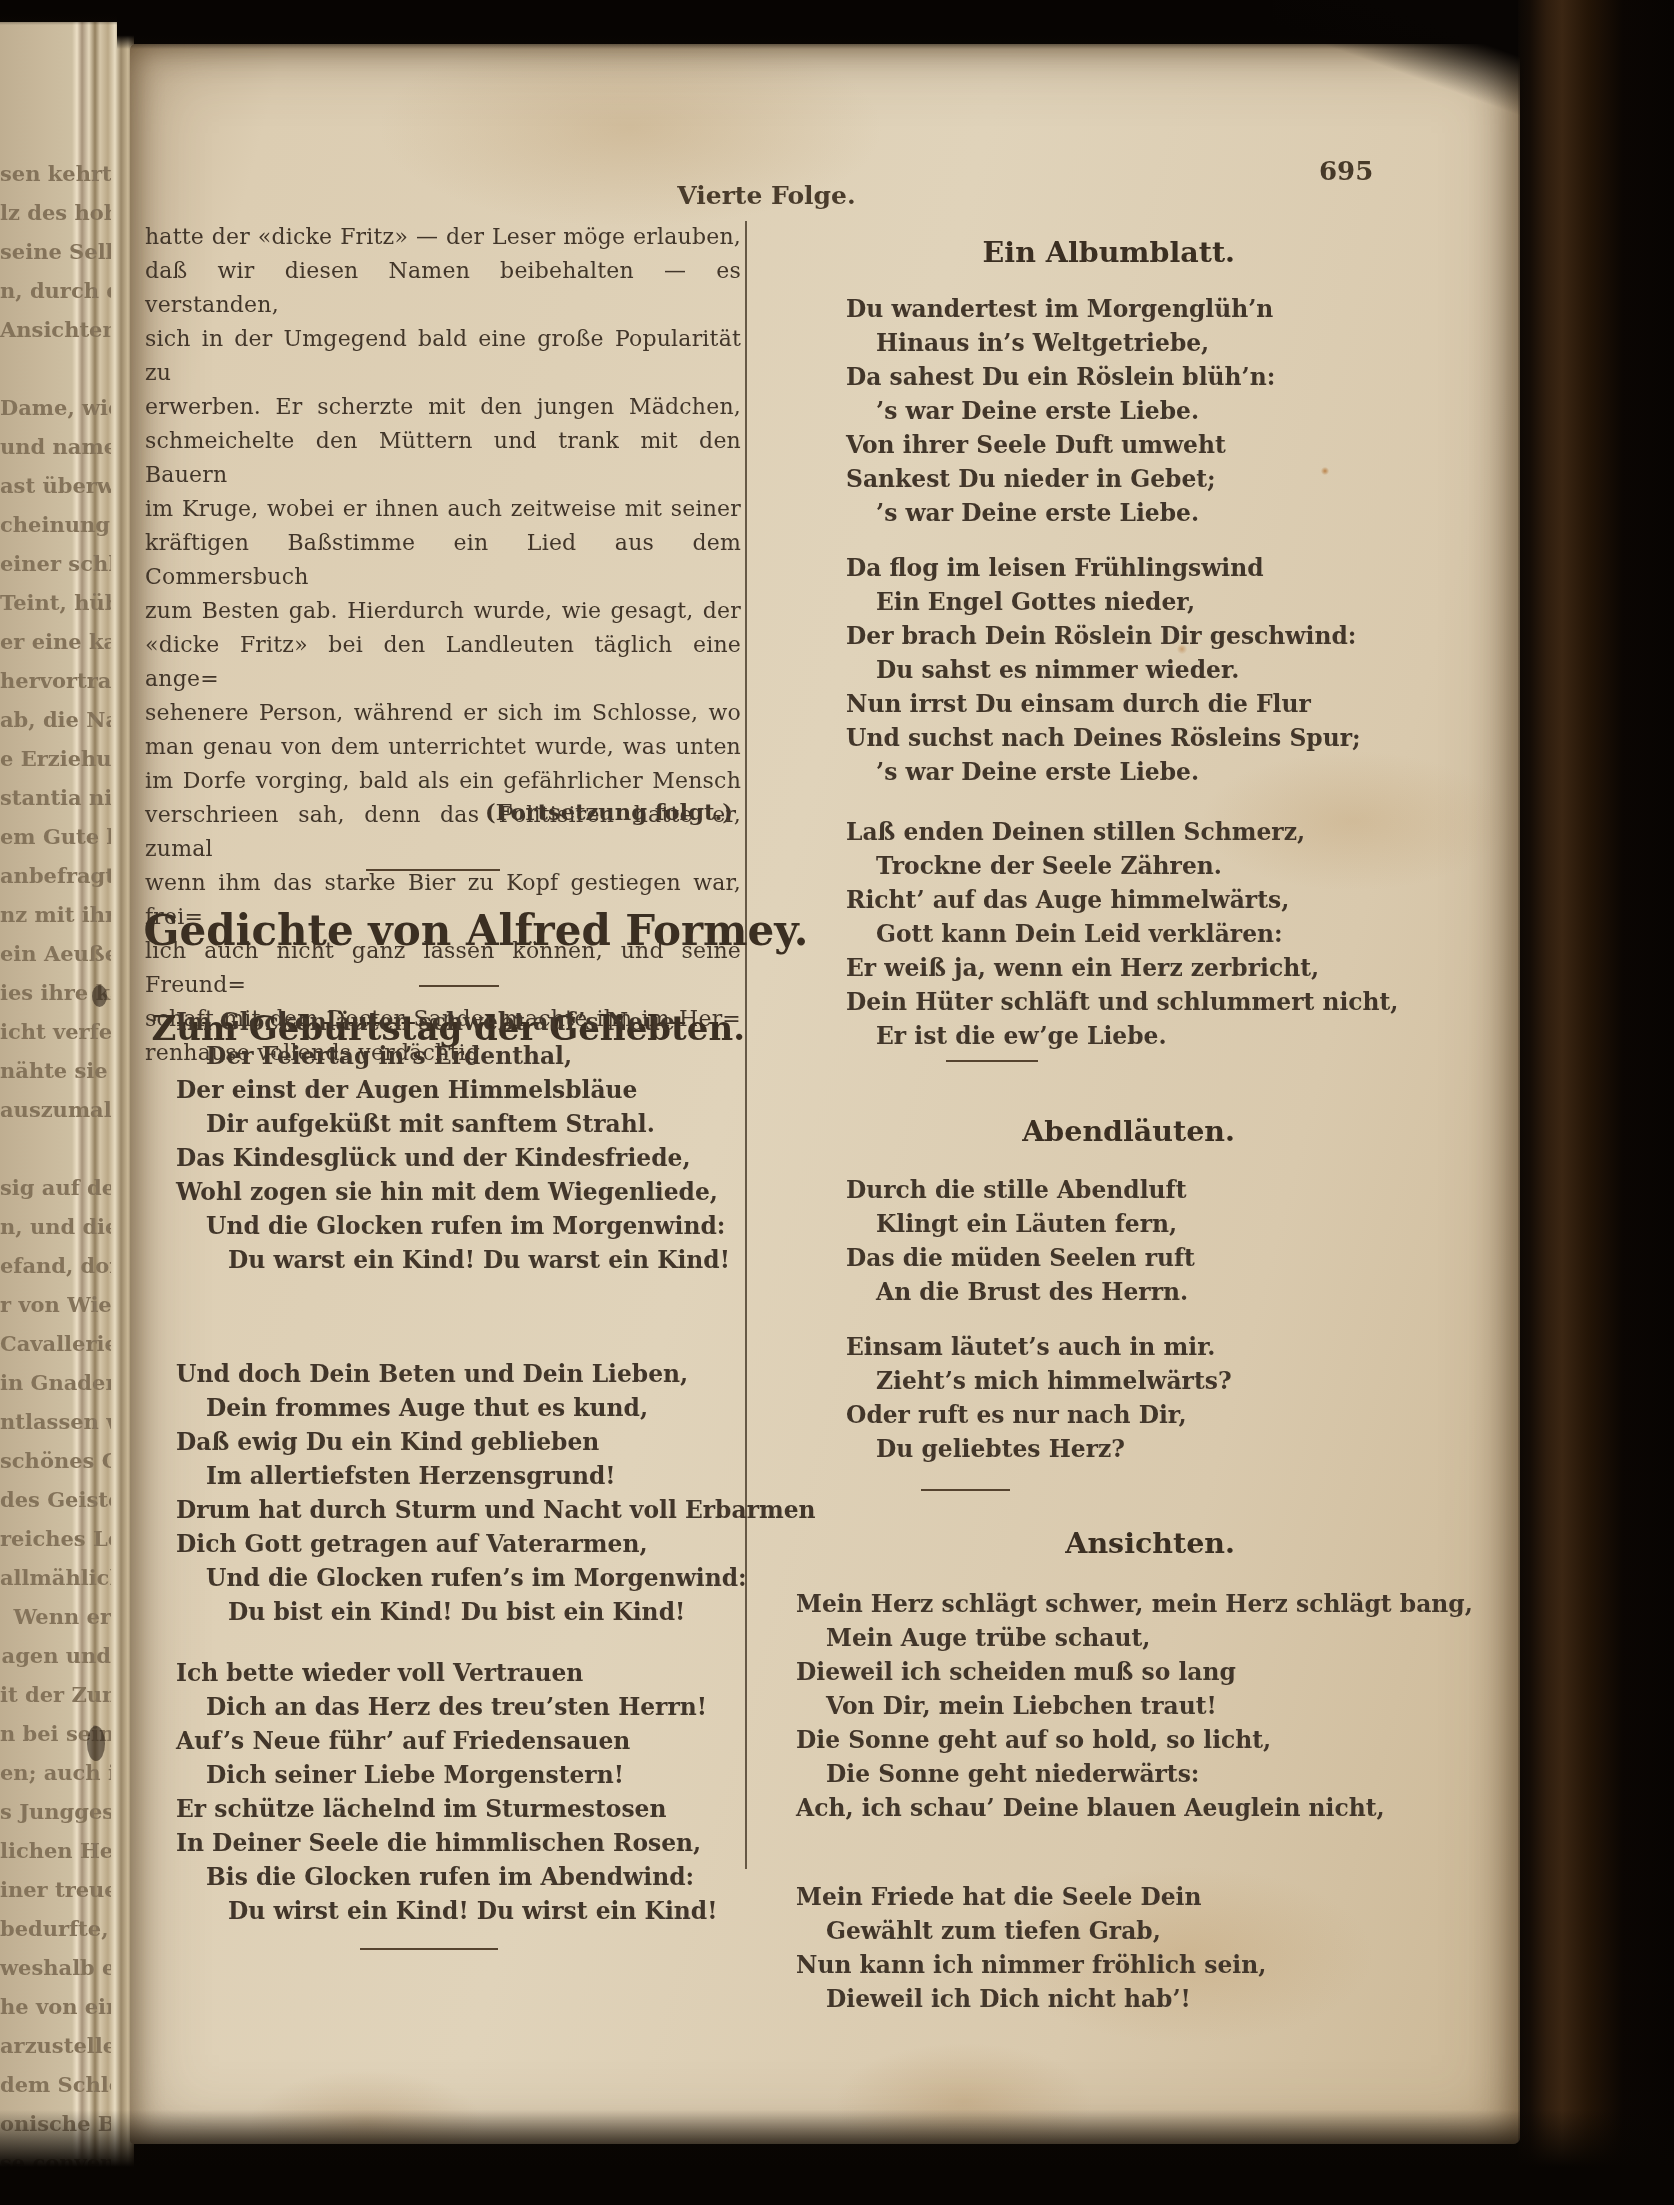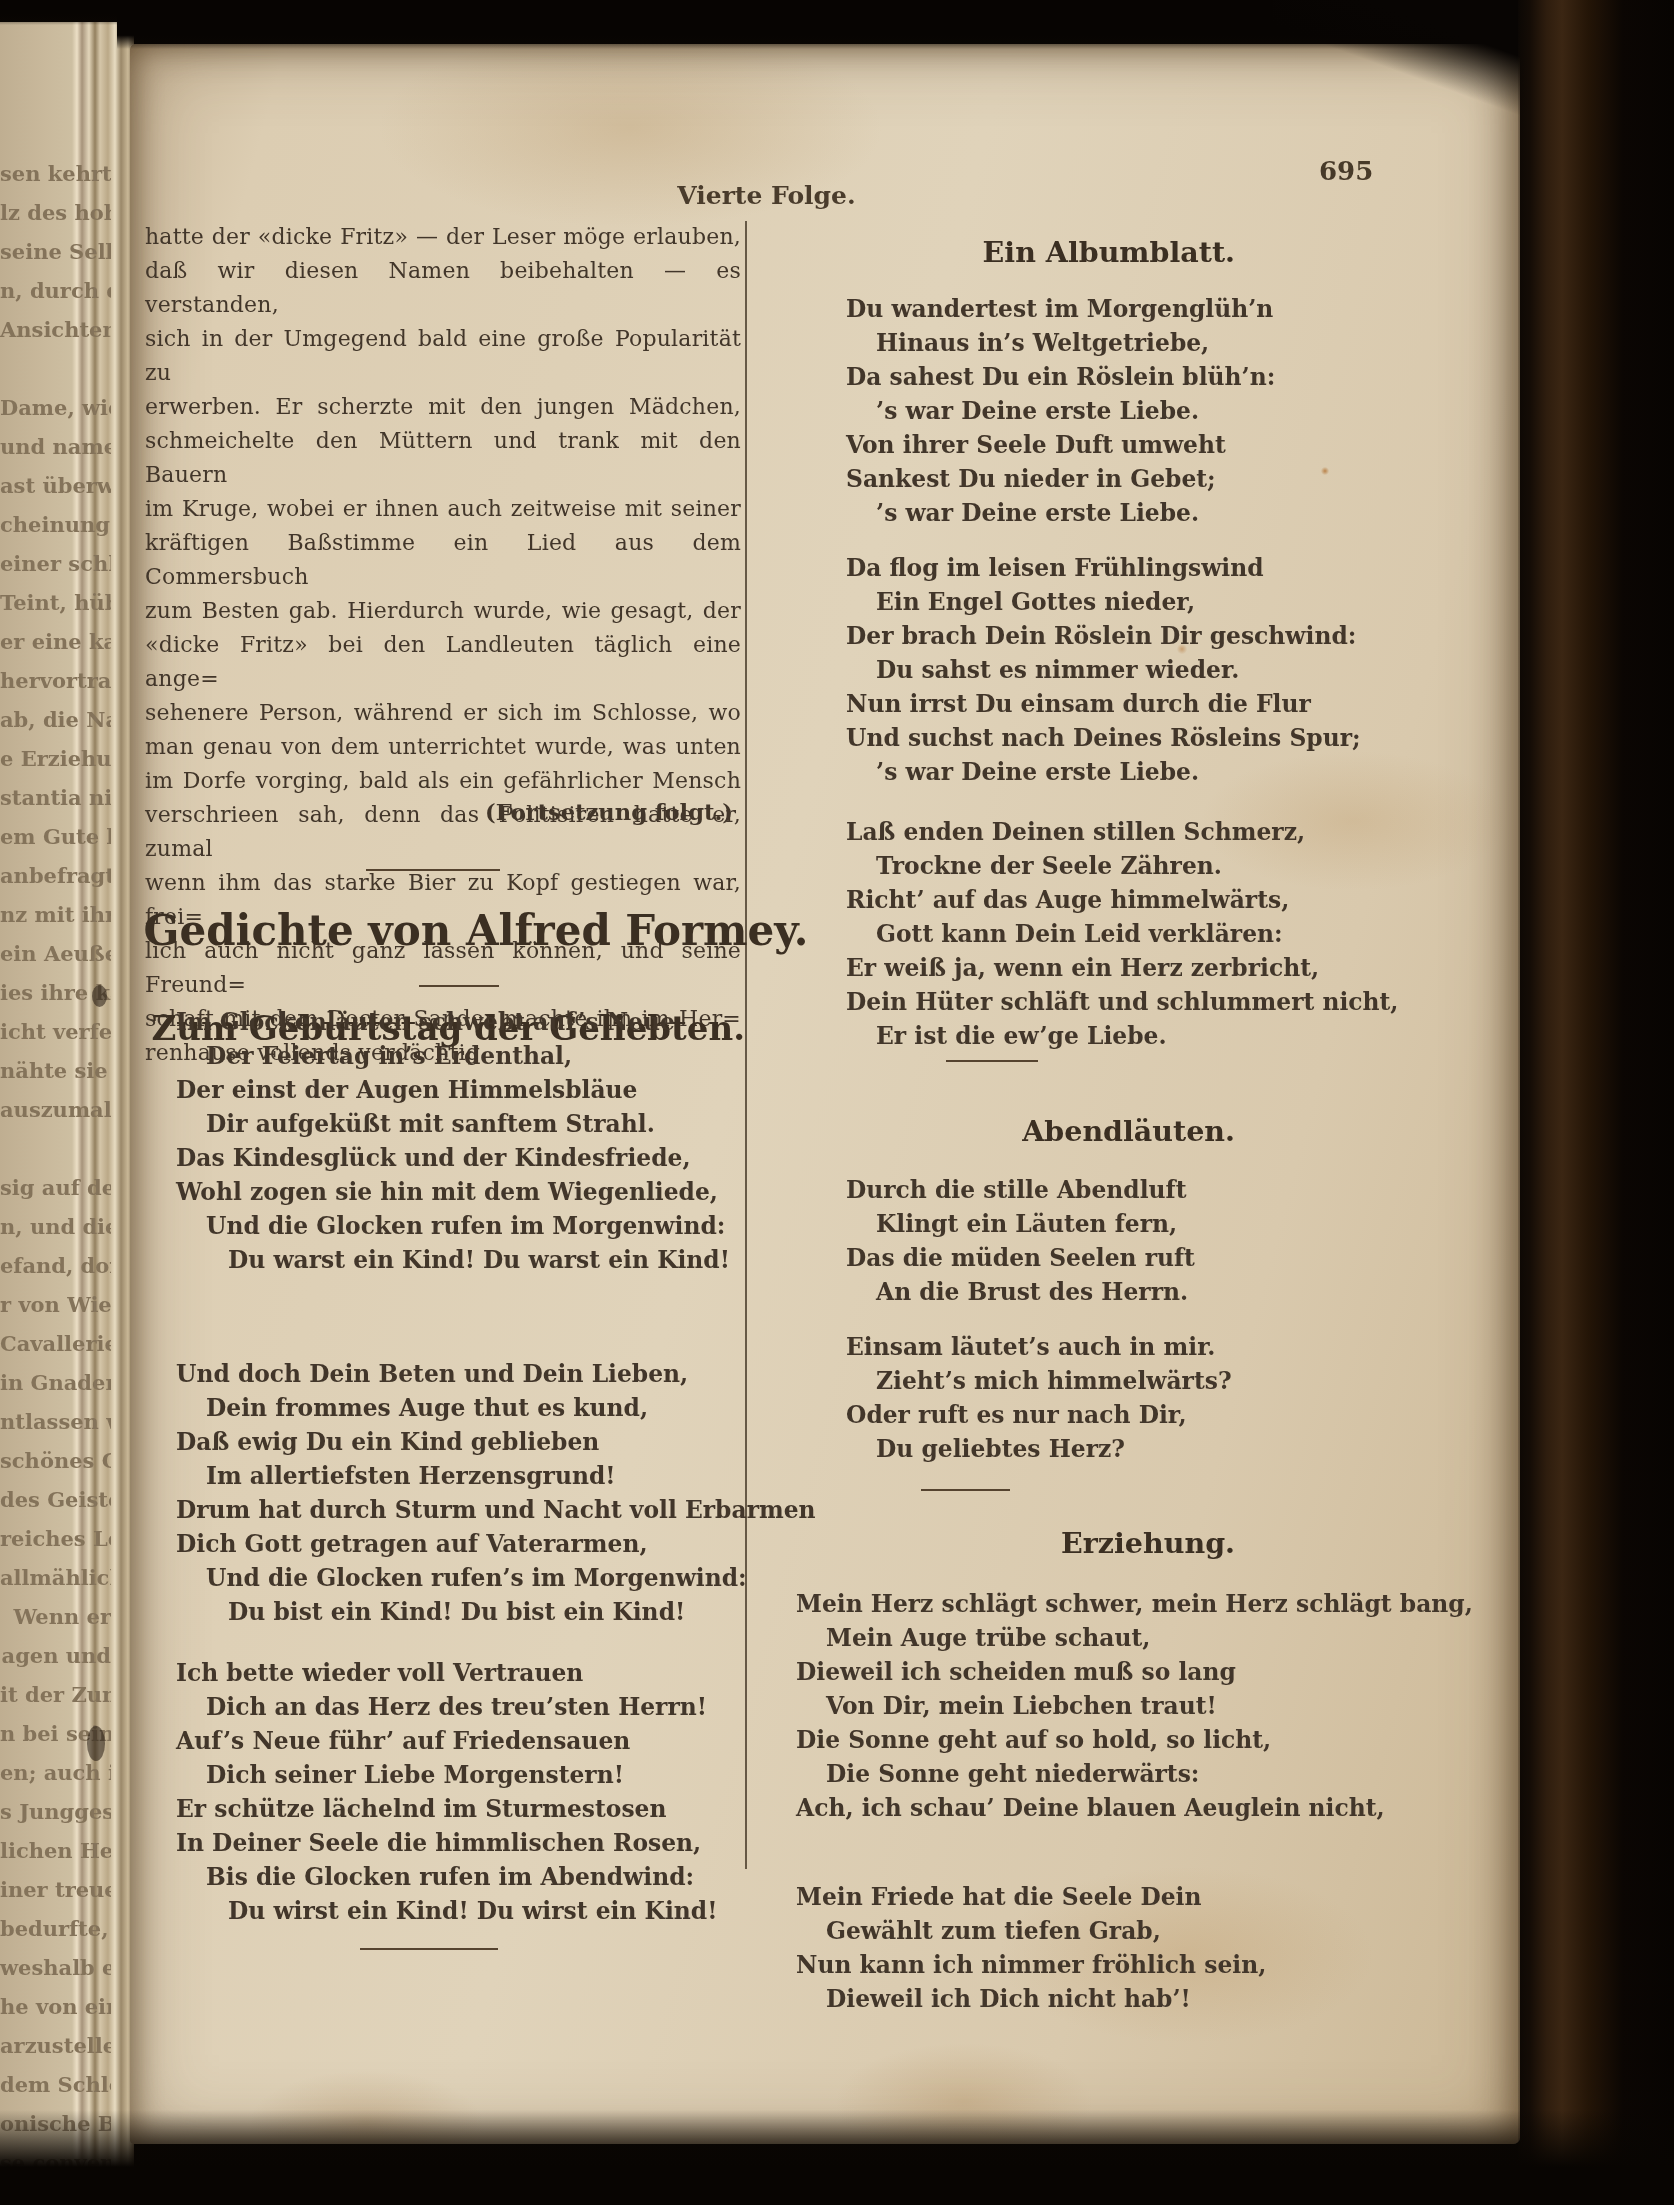--- a/index.html
+++ b/index.html
@@ -217,21 +217,21 @@
         <div class="line indent-1">An die Brust des Herrn.</div>
       </div>
     <div class="abs poem" style="left:716px;top:1286px;">
         <div class="line">Einsam läutet’s auch in mir.</div>
         <div class="line indent-1">Zieht’s mich himmelwärts?</div>
         <div class="line">Oder ruft es nur nach Dir,</div>
         <div class="line indent-1">Du geliebtes Herz?</div>
       </div>
     <div class="abs rule" style="left:791px;top:1445px;width:89px;"></div>
 
-    <div class="abs h-sub" style="left:670px;top:1482px;width:435px;font-size:28.5px;">Erziehung.</div>
+    <div class="abs h-sub" style="left:670px;top:1482px;width:435px;font-size:28.5px;">Ansichten.</div>
     <div class="abs poem" style="left:666px;top:1543px;">
         <div class="line">Mein Herz schlägt schwer, mein Herz schlägt bang,</div>
         <div class="line indent-1">Mein Auge trübe schaut,</div>
         <div class="line">Dieweil ich scheiden muß so lang</div>
         <div class="line indent-1">Von Dir, mein Liebchen traut!</div>
         <div class="line">Die Sonne geht auf so hold, so licht,</div>
         <div class="line indent-1">Die Sonne geht niederwärts:</div>
         <div class="line">Ach, ich schau’ Deine blauen Aeuglein nicht,</div>
       </div>
     <div class="abs poem" style="left:666px;top:1836px;">

